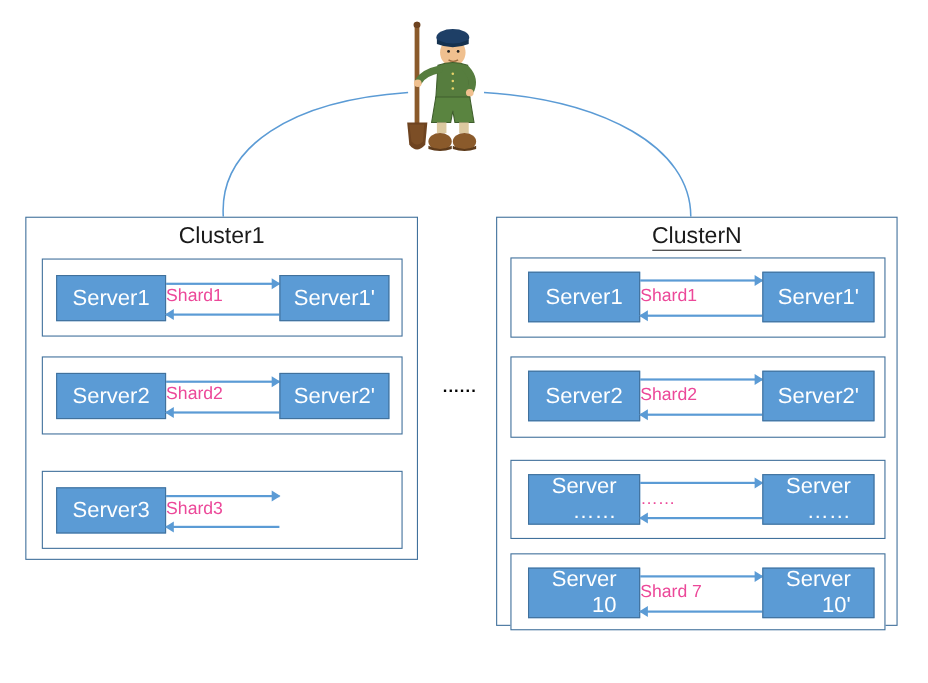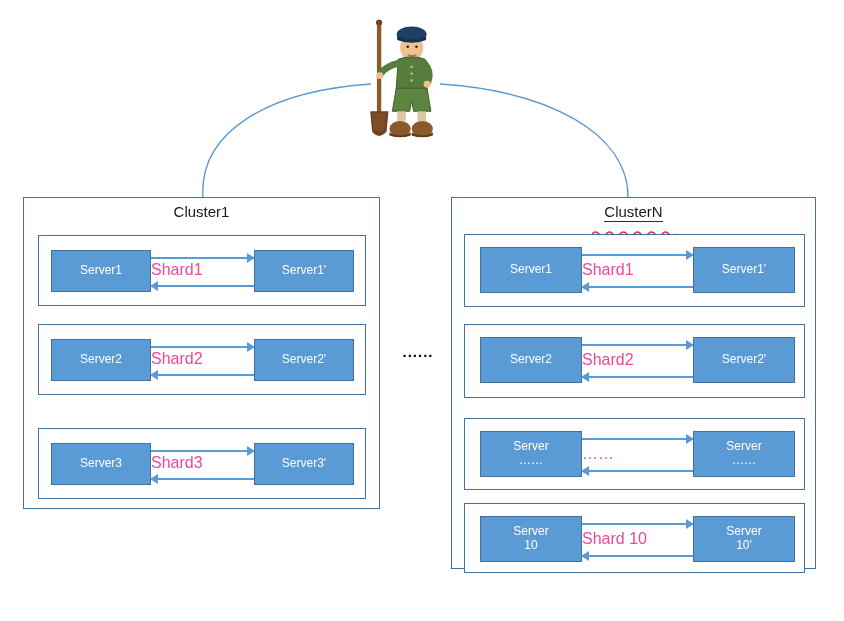--- a/index.html
+++ b/index.html
@@ -19,21 +19,21 @@
     background: #ffffff;
     border: 1.5px solid #41719c;
   }
   #cluster-1 { left: 23px;  top: 197px; width: 357px; height: 312px; }
   #cluster-n { left: 451px; top: 197px; width: 365px; height: 372px; }
 
   .cluster-title {
     position: absolute;
     top: 5px; left: 0; right: 0;
     text-align: center;
-    font-size: 15px;
+    font-size: 21px;
     color: #1a1a1a;
   }
   .cluster-title .solid-underline { border-bottom: 1.5px solid #2b2b2b; padding-bottom: 1px; }
   .wavy-svg { position: relative; top: 2px; }
 
   
   .row {
     position: absolute;
     background: #ffffff;
     border: 1.3px solid #41719c;
@@ -42,22 +42,22 @@
   .cn .row { left: 12px; width: 341px; height: 72px; }
 
   .server {
     position: absolute;
     background: #5b9bd5;
     border: 1px solid #41719c;
     color: #ffffff;
     display: flex;
     align-items: center;
     justify-content: center;
-    text-align: center;
-    font-size: 12px;
+    text-align: right;
+    font-size: 20px;
     line-height: 1.15;
     white-space: pre-line;
   }
   .c1 .server { top: 14px; width: 100px; height: 42px; }
   .cn .server { top: 12px; width: 102px; height: 46px; }
   .c1 .server.sv-left  { left: 12px;  }
   .c1 .server.sv-right { left: 215px; }
   .cn .server.sv-left  { left: 15px;  }
   .cn .server.sv-right { left: 228px; }
 
@@ -170,21 +170,20 @@
       <div class="shard">Shard2</div>
       <div class="arrow arrow-bottom dir-left"></div>
       <div class="server sv-right"><span>Server2'</span></div>
     </div>
 
     <div class="row" style="top:230px;">
       <div class="server sv-left"><span>Server3</span></div>
       <div class="arrow arrow-top dir-right"></div>
       <div class="shard">Shard3</div>
       <div class="arrow arrow-bottom dir-left"></div>
-      <div class="server sv-right"><span>Server3'</span></div>
     </div>
   </div>
 
   <div id="cluster-n" class="cluster cn">
     <div class="cluster-title">
       <span class="solid-underline">ClusterN</span><br>
       <svg class="wavy-svg" width="84" height="6" viewBox="0 0 84 6">
         <path d="M0 4 Q3.5 0 7 4 T14 4 T21 4 T28 4 T35 4 T42 4 T49 4 T56 4 T63 4 T70 4 T77 4 T84 4" stroke="#e0312f" stroke-width="1.3" fill="none"></path>
       </svg>
     </div>
@@ -212,20 +211,20 @@
       <div class="shard">……</div>
       <div class="arrow arrow-bottom dir-left"></div>
       <div class="server sv-right"><span>Server
 ……</span></div>
     </div>
 
     <div class="row" style="top:305px;height:70px;">
       <div class="server sv-left"><span>Server
 10</span></div>
       <div class="arrow arrow-top dir-right"></div>
-      <div class="shard">Shard 10</div>
+      <div class="shard">Shard 7</div>
       <div class="arrow arrow-bottom dir-left"></div>
       <div class="server sv-right"><span>Server
 10'</span></div>
     </div>
   </div>
 
 </div>
 
 </body></html>

